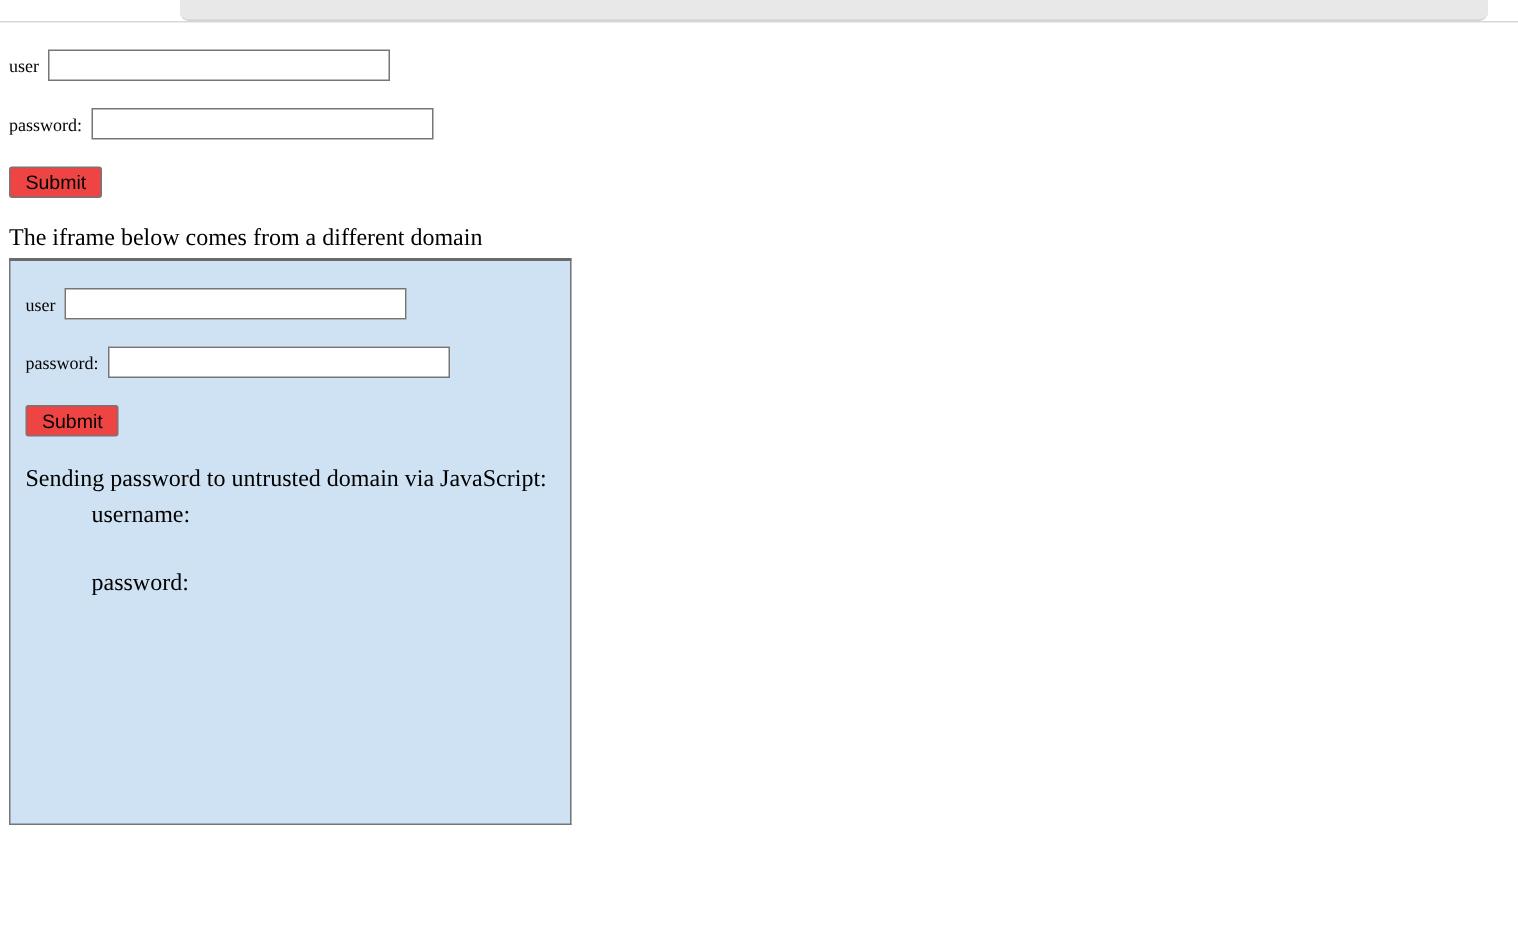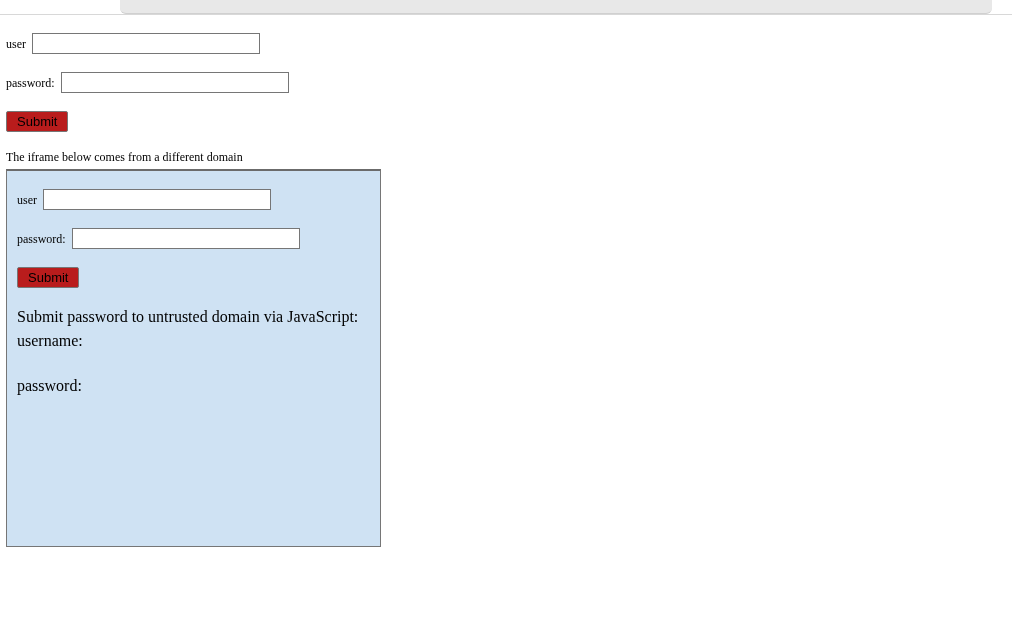--- a/index.html
+++ b/index.html
@@ -47,52 +47,53 @@
     .user-input {
       width: 228px;
     }
     .password-input {
       width: 228px;
     }
     button {
       font-family: Arial, sans-serif;
       font-size: 13px;
       padding: 2px 10px;
-      background: #b91c1c;
+      background: #ef4444;
       border: 1px solid #767676;
       border-radius: 2px;
       cursor: pointer;
       text-align: center;
     }
     .form-row-submit {
       margin-top: 18px;
       margin-bottom: 18px;
     }
     .intro-text {
       margin: 12px 0 4px 0;
-      font-size: 12px;
+      font-size: 16px;
     }
     .iframe-box {
       width: 375px;
       height: 378px;
       background: #cfe2f3;
       border: 1px solid #767676;
       border-top: 2px solid #6b6b6b;
       padding: 10px 10px;
     }
     .iframe-box .form-row {
       margin: 8px 0 18px 0;
     }
     .status-text {
       margin-top: 18px;
       font-size: 16px;
       line-height: 1.4;
     }
     .status-line {
       margin-top: 2px;
+      margin-left: 44px;
     }
     .status-password {
       margin-top: 22px;
     }
   </style>
 </head>
 <body>
 
 <div class="url-bar-wrapper">
   <div class="url-bar"></div>
@@ -126,20 +127,20 @@
     <div class="form-row">
       <label>password:</label>
       <input type="password" class="password-input" value="" style="">
     </div>
 
     <div class="form-row-submit">
       <button>Submit</button>
     </div>
 
     <div class="status-text">
-      <div>Submit password to untrusted domain via JavaScript:</div>
+      <div>Sending password to untrusted domain via JavaScript:</div>
       <div class="status-line">username:</div>
       <div class="status-line status-password">password:</div>
     </div>
 
   </div>
 
 </div>
 
 </body></html>

